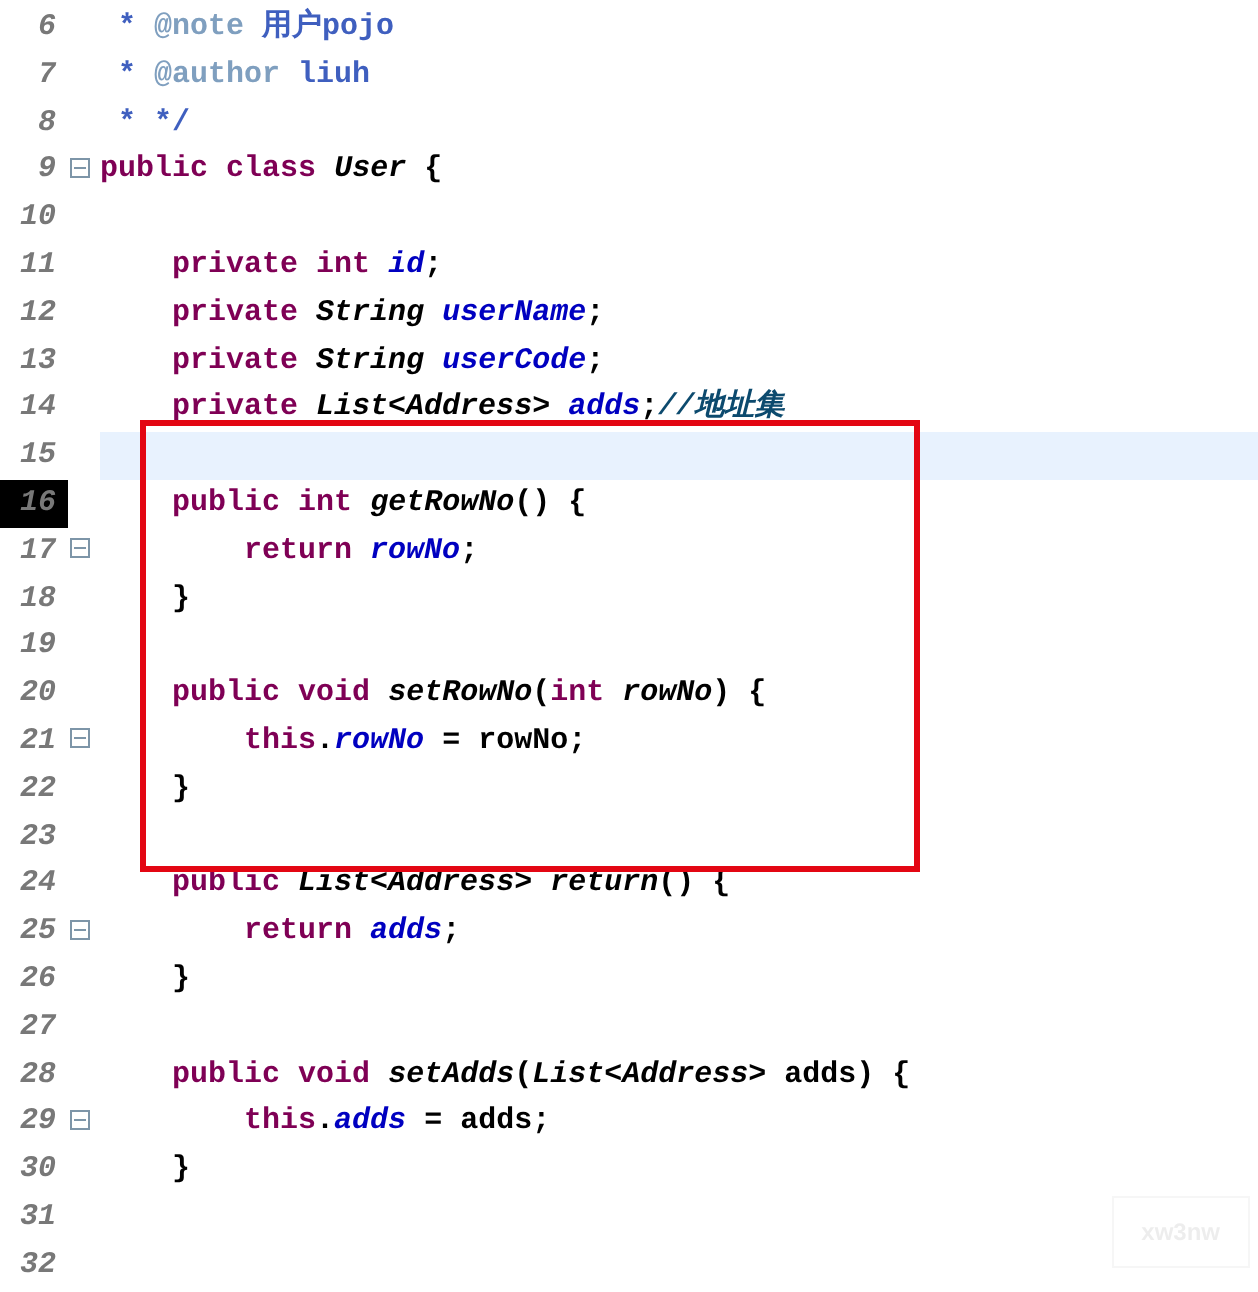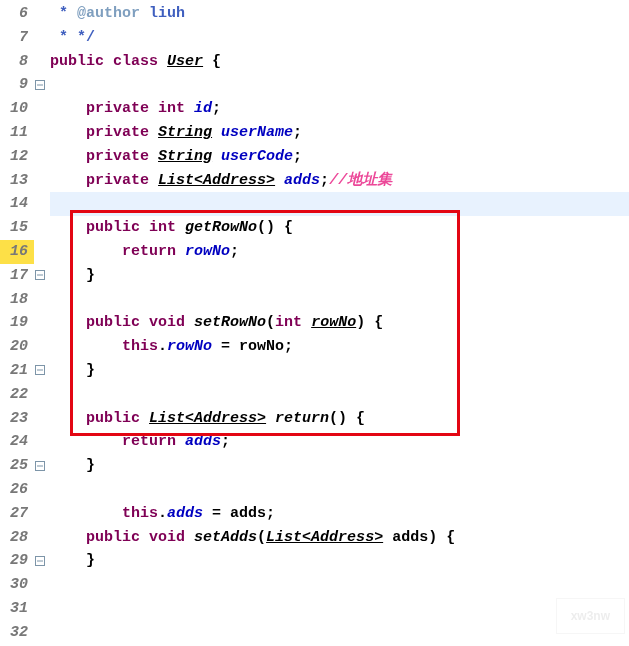--- a/index.html
+++ b/index.html
@@ -1,31 +1,31 @@
 <!DOCTYPE html>
 <html><head>
 <meta charset="utf-8">
 <style>
   * { margin:0; padding:0; box-sizing:border-box; }
   body { font-family:Consolas,"Courier New",monospace; font-size:15px; background:#fff; width:629px; height:646px; overflow:hidden; font-weight:bold; }
   .editor { display:flex; height:100%; }
   .gutter { flex:0 0 34px; text-align:right; color:#787878; font-style:italic; user-select:none; padding-top:2px; }
   .gutter .ln { height:23.8px; line-height:23.8px; padding-right:6px; position:relative; }
-  .gutter .ln.curr { background:#fde047; }
+  .gutter .ln.curr { background:#000000; }
   .mc { flex:0 0 16px; position:relative; padding-top:2px; }
   .mc .mk { position:absolute; left:1px; height:23.8px; line-height:23.8px; font-size:10px; color:#6b8ea9; }
   .mc .mk svg { vertical-align:middle; }
   .code { flex:1; padding-top:2px; position:relative; }
   .line { height:23.8px; line-height:23.8px; white-space:pre; }
   .line.curr { background:#e8f2fe; }
   .kw { color:#7f0055; font-weight:bold;text-align:center; }
-  .type { font-style:italic;text-decoration:underline; }
+  .type { font-style:italic; }
   .field { color:#0000c0; font-style:italic; }
   .method { font-style:italic; }
-  .cmt { color:#ec4899; font-style:italic;margin-top:19px; }
+  .cmt { color:#0c4a6e; font-style:italic;margin-top:19px; }
   .doc { color:#3f5fbf; }
   .tag { color:#7f9fbf; font-weight:bold; }
   .redbox { position:absolute; border:3px solid #e30613; pointer-events:none; }
   .wm { position:absolute; right:4px; bottom:12px; opacity:0.10; font-family:Arial,sans-serif; font-size:12px; text-align:center; color:#555; border:1px solid #aaa; padding:10px 14px; }
 </style>
 </head>
 <body>
 
 <div class="editor">
   <div class="gutter" id="gutter">
@@ -73,20 +73,21 @@
       <div class="mk" style="top: 454.2px;"><svg width="10" height="10" viewBox="0 0 10 10">
           <rect x="0.5" y="0.5" width="9" height="9" fill="#fff" stroke="#7d95a8"></rect>
           <line x1="2" y1="5" x2="8" y2="5" stroke="#7d95a8"></line>
         </svg></div>
       <div class="mk" style="top: 549.4px;"><svg width="10" height="10" viewBox="0 0 10 10">
           <rect x="0.5" y="0.5" width="9" height="9" fill="#fff" stroke="#7d95a8"></rect>
           <line x1="2" y1="5" x2="8" y2="5" stroke="#7d95a8"></line>
         </svg></div>
     </div>
   <div class="code" id="code">
+    <div class="line"><span class="doc"> * </span><span class="tag">@note</span><span class="doc"> 用户pojo</span></div>
       <div class="line"><span class="doc"> * </span><span class="tag">@author</span><span class="doc"> liuh</span></div>
       <div class="line"><span class="doc"> * */</span></div>
       <div class="line"><span class="kw">public</span><span class=""> </span><span class="kw">class</span><span class=""> </span><span class="type">User</span><span class=""> {</span></div>
       <div class="line">&nbsp;</div>
       <div class="line">    <span class="kw">private</span><span class=""> </span><span class="kw">int</span><span class=""> </span><span class="field">id</span><span class="">;</span></div>
       <div class="line">    <span class="kw">private</span><span class=""> </span><span class="type">String</span><span class=""> </span><span class="field">userName</span><span class="">;</span></div>
       <div class="line">    <span class="kw">private</span><span class=""> </span><span class="type">String</span><span class=""> </span><span class="field">userCode</span><span class="">;</span></div>
       <div class="line">    <span class="kw">private</span><span class=""> </span><span class="type">List&lt;Address&gt;</span><span class=""> </span><span class="field">adds</span><span class="">;</span><span class="cmt">//地址集</span></div>
       <div class="line curr">&nbsp;</div>
       <div class="line">    <span class="kw">public</span><span class=""> </span><span class="kw">int</span><span class=""> </span><span class="method">getRowNo</span><span class="">() {</span></div>
@@ -94,20 +95,20 @@
       <div class="line">    <span class="">}</span></div>
       <div class="line">&nbsp;</div>
       <div class="line">    <span class="kw">public</span><span class=""> </span><span class="kw">void</span><span class=""> </span><span class="method">setRowNo</span><span class="">(</span><span class="kw">int</span><span class=""> </span><span class="type">rowNo</span><span class="">) {</span></div>
       <div class="line">        <span class="kw">this</span><span class="">.</span><span class="field">rowNo</span><span class=""> = rowNo;</span></div>
       <div class="line">    <span class="">}</span></div>
       <div class="line">&nbsp;</div>
       <div class="line">    <span class="kw">public</span><span class=""> </span><span class="type">List&lt;Address&gt;</span><span class=""> </span><span class="method">return</span><span class="">() {</span></div>
       <div class="line">        <span class="kw">return</span><span class=""> </span><span class="field">adds</span><span class="">;</span></div>
       <div class="line">    <span class="">}</span></div>
       <div class="line">&nbsp;</div>
+      <div class="line">    <span class="kw">public</span><span class=""> </span><span class="kw">void</span><span class=""> </span><span class="method">setAdds</span><span class="">(</span><span class="type">List&lt;Address&gt;</span><span class=""> adds) {</span></div>
       <div class="line">        <span class="kw">this</span><span class="">.</span><span class="field">adds</span><span class=""> = adds;</span></div>
-      <div class="line">    <span class="kw">public</span><span class=""> </span><span class="kw">void</span><span class=""> </span><span class="method">setAdds</span><span class="">(</span><span class="type">List&lt;Address&gt;</span><span class=""> adds) {</span></div>
       <div class="line">    <span class="">}</span></div>
       <div class="line">&nbsp;</div>
       <div class="redbox" id="redbox" style="top: 210.2px; left: 20px; width: 390px; height: 226.2px;"></div>
     <div class="wm">xw3nw</div>
   </div>
 </div>
 
 </body></html>

